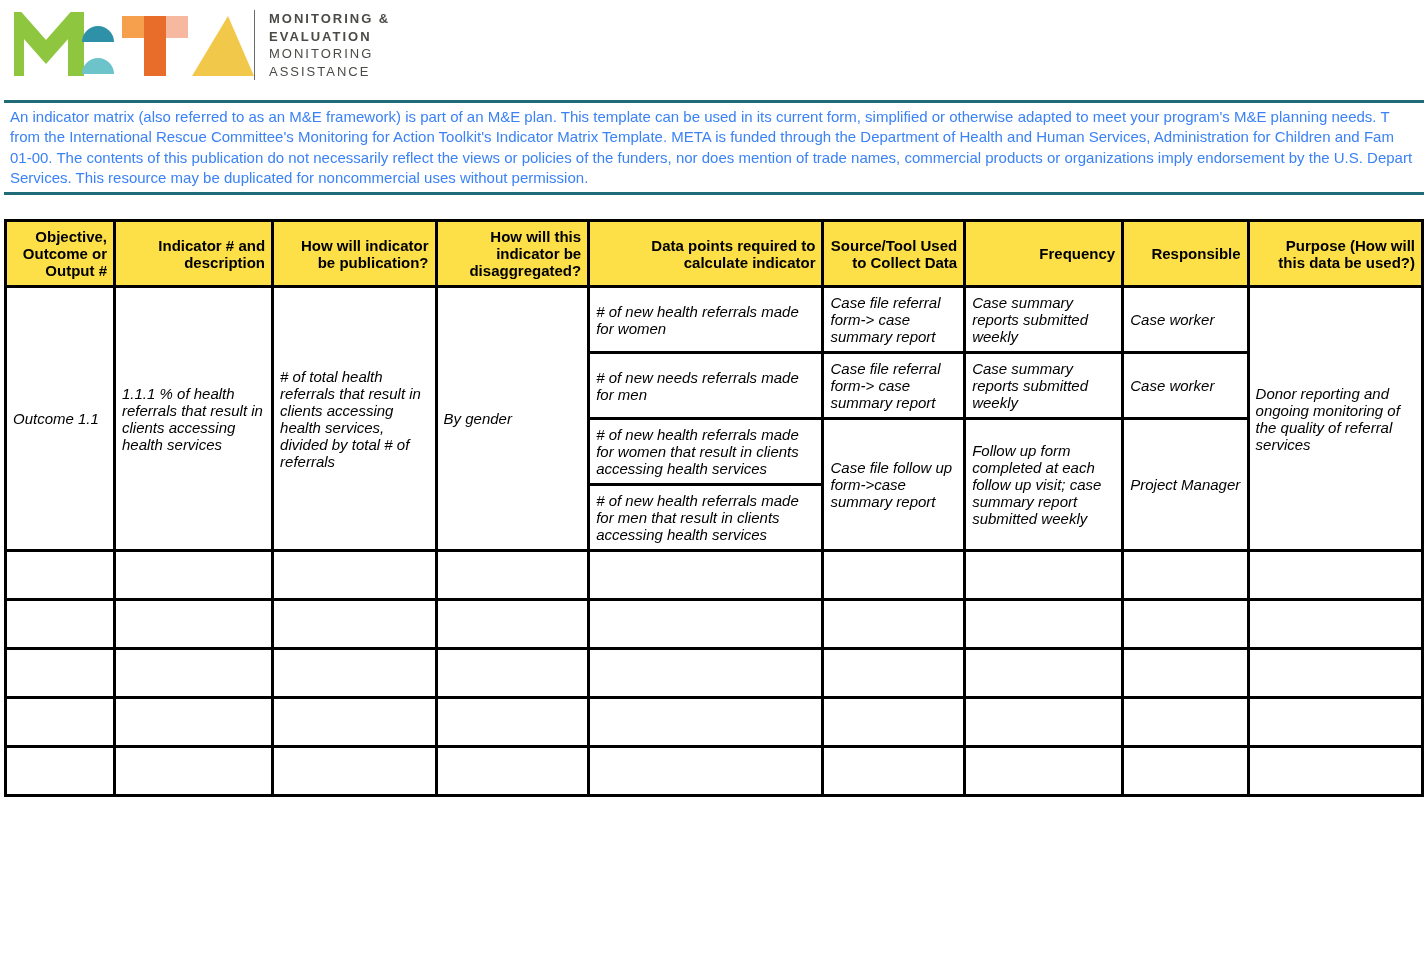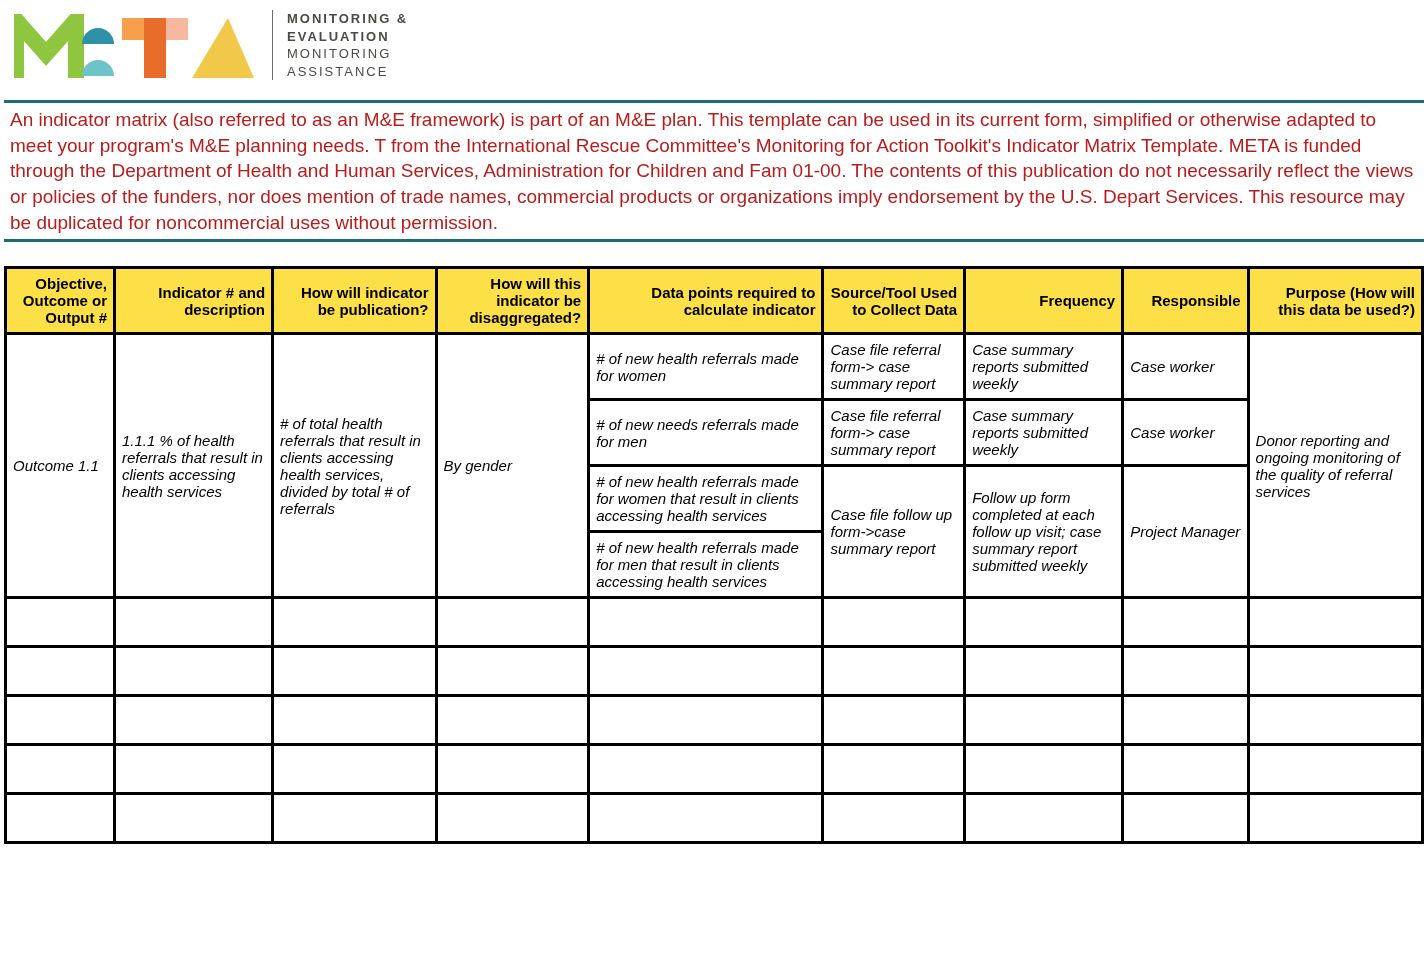--- a/index.html
+++ b/index.html
@@ -8,22 +8,21 @@
     font-family: Arial, Helvetica, sans-serif;
     background: #fff;
     color: #000;
     width: 1428px;
   }
   .page {
     padding: 10px 4px 0 4px;
   }
   .header {
     display: flex;
-    align-items: flex-end;
-    gap: 18px;
+    align-items: center;
     padding: 0 0 20px 10px;
   }
   .logo {
     display: flex;
     align-items: flex-end;
     gap: 0;
   }
   .tagline {
     border-left: 1px solid #6b6b6b;
     padding-left: 14px;
@@ -38,23 +37,23 @@
     font-size: 52px;
     color: #2e91a7;
     font-weight: 400;
     letter-spacing: 0.5px;
     margin: 20px 0 4px 0;
   }
   .intro-block {
     border-top: 3px solid #1f6c78;
     border-bottom: 3px solid #1f6c78;
     padding: 4px 6px;
-    font-size: 19px;
+    font-size: 15px;
     line-height: 1.35;
-    color: #b91c1c;
+    color: #3b82f6;
   }
   table.matrix {
     width: 100%;
     border-collapse: collapse;
     margin-top: 24px;
     table-layout: fixed;
   }
   table.matrix th, table.matrix td {
     border: 3px solid #000;
     padding: 6px 6px;

